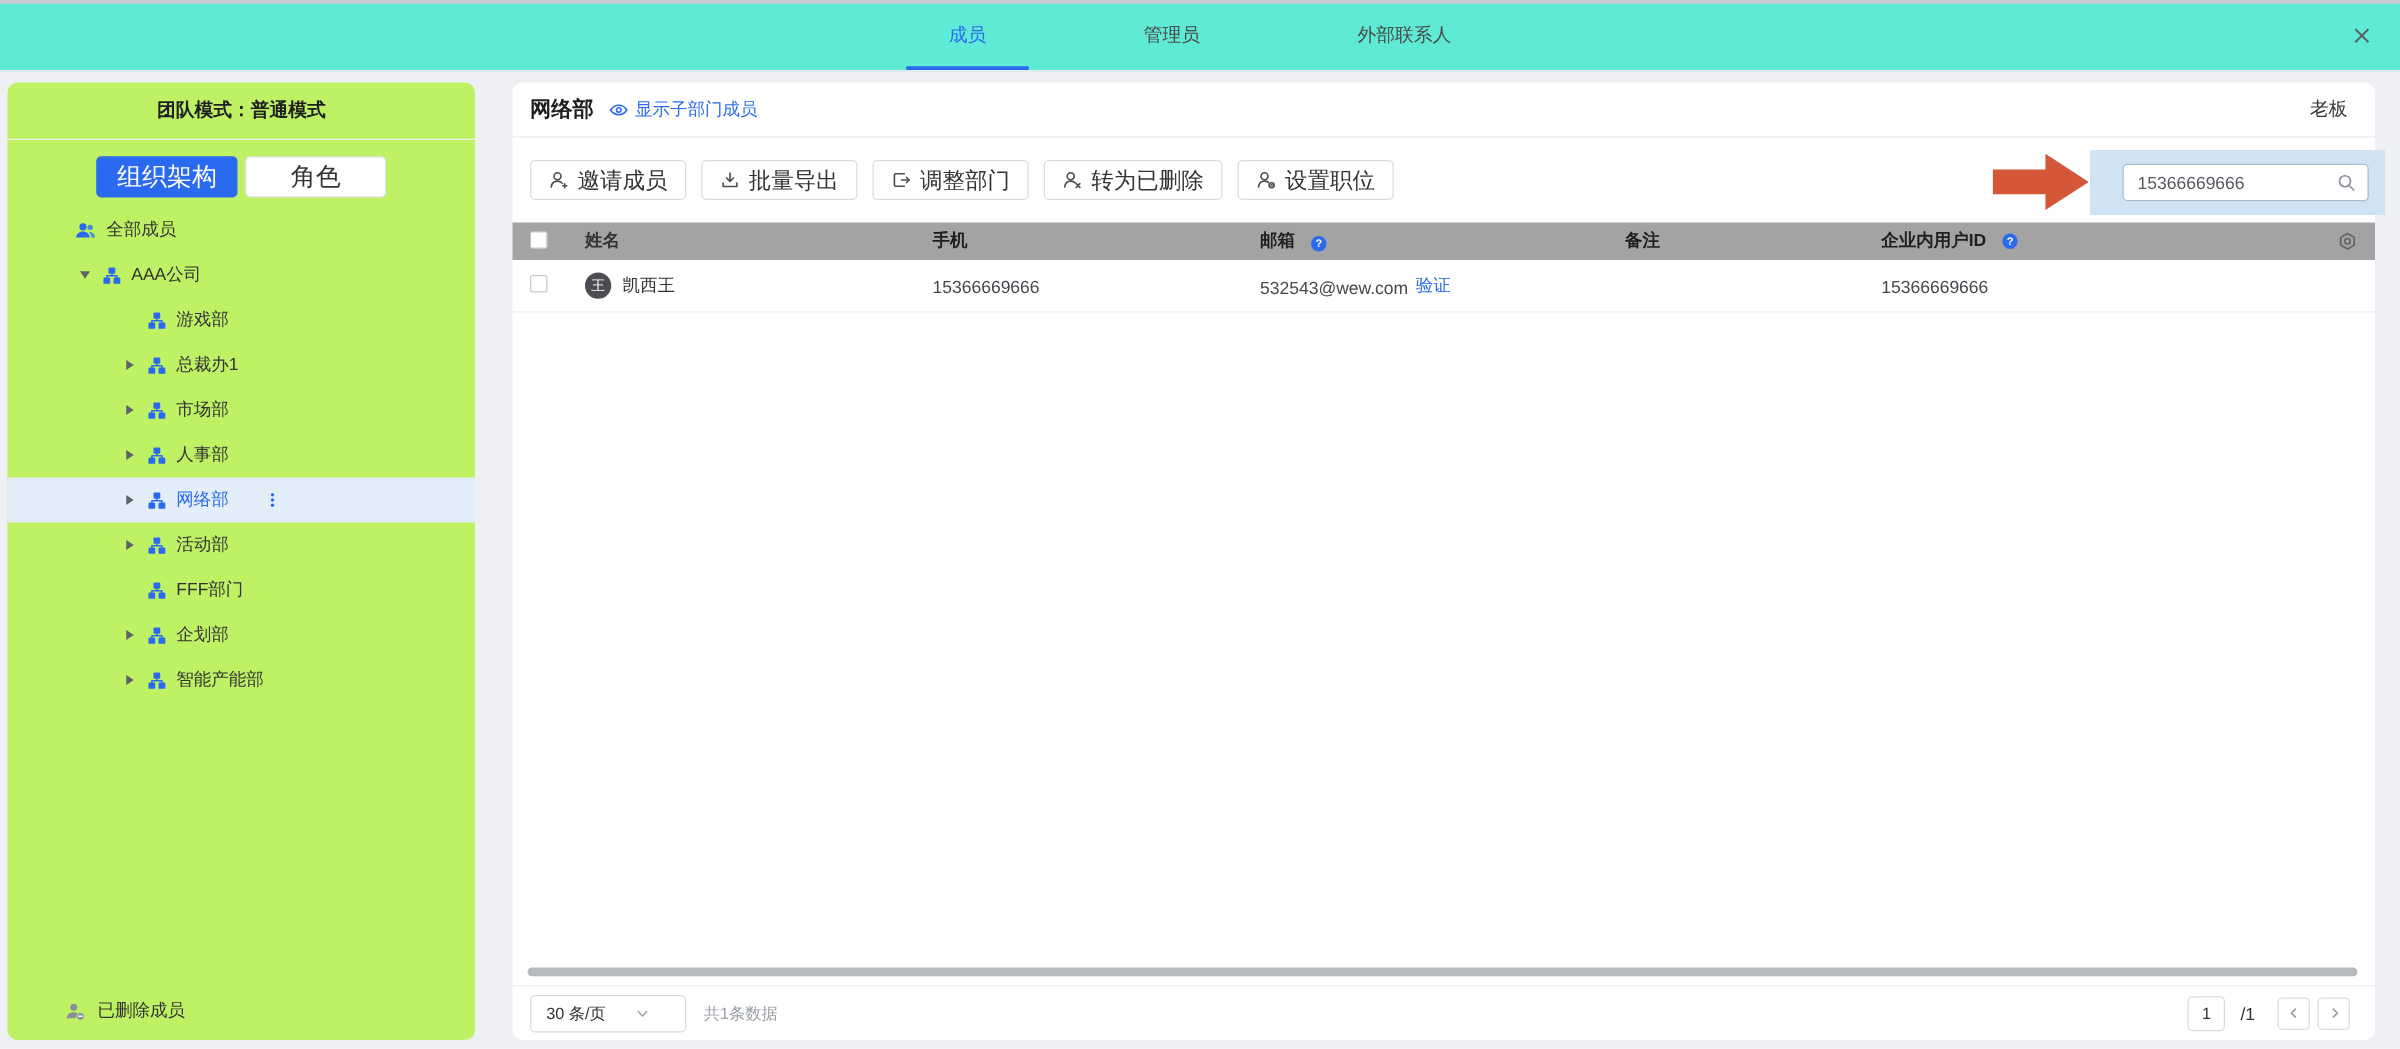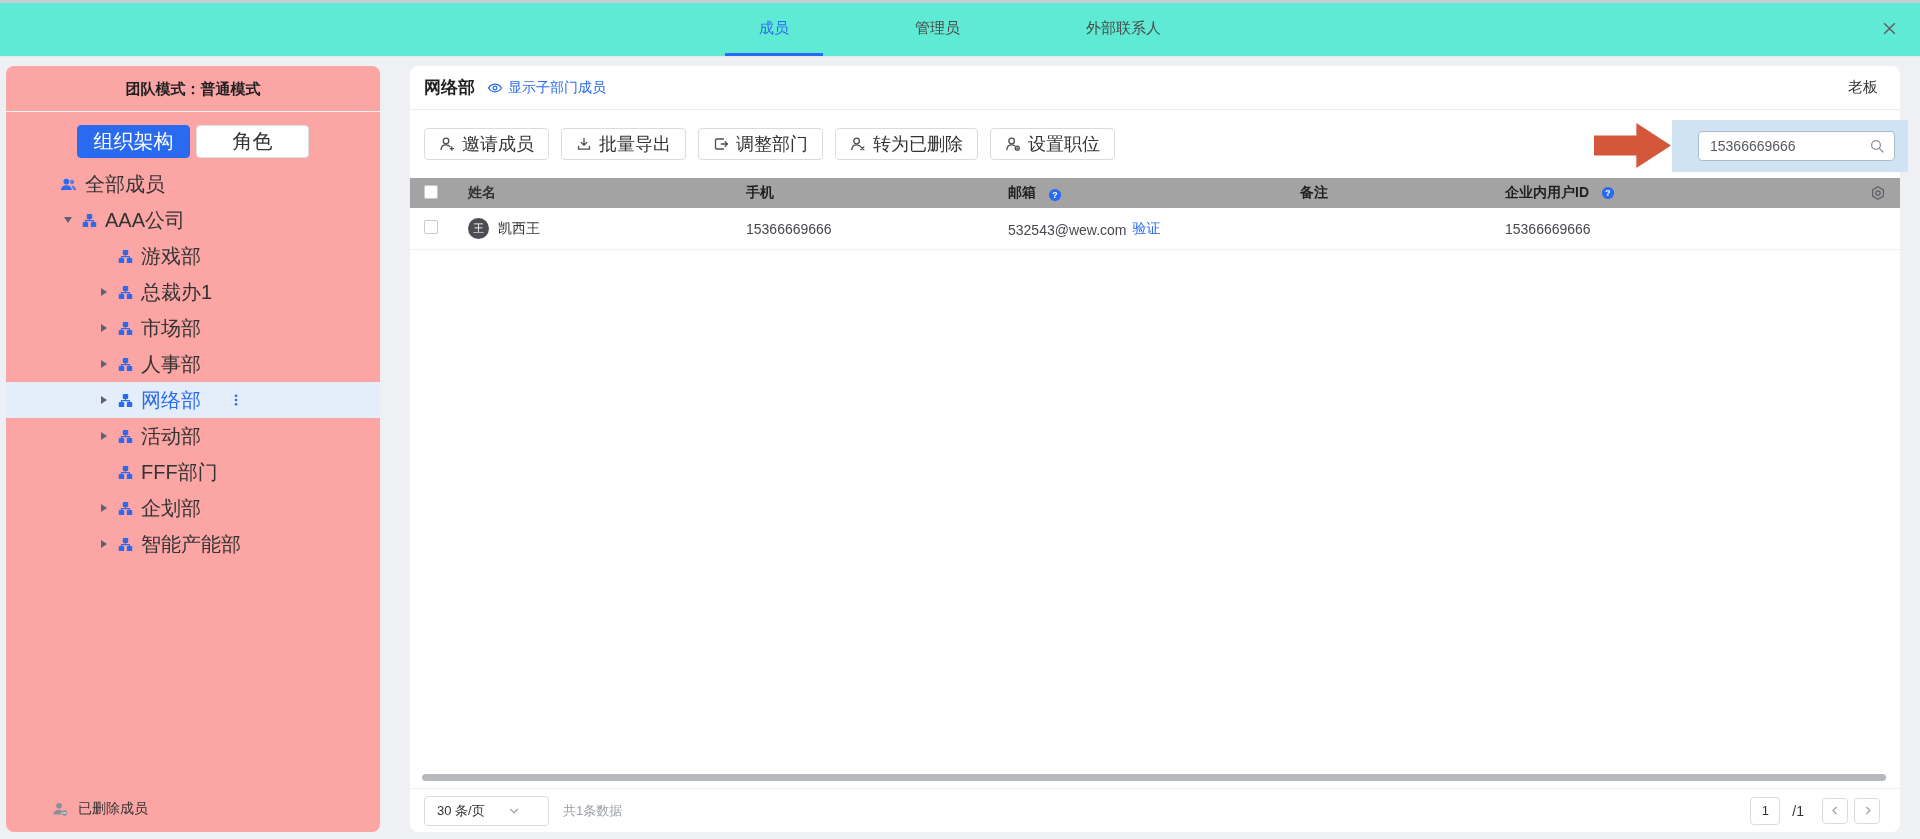--- a/index.html
+++ b/index.html
@@ -17,29 +17,29 @@
   }
   
   .top-strip{position:absolute;left:0;top:0;width:1920px;height:3px;background:#c9cdd2;z-index:3;}
   .app-header{position:absolute;left:0;top:0;width:1920px;height:57px;background:#5eead4;border-bottom:1px solid #e9eaec;z-index:2;}
   .tab-bar{height:100%;display:flex;justify-content:center;gap:58px;}
   .tab{display:flex;align-items:center;padding:0 34px;font-size:15px;color:#4a4a4a;position:relative;cursor:pointer;}
   .tab.active{color:var(--accent);}
   .tab.active::after{content:"";position:absolute;left:0;right:0;bottom:0;height:3px;background:var(--accent);}
   .close-btn{position:absolute;right:16px;top:13px;width:30px;height:30px;display:flex;align-items:center;justify-content:center;color:#5c5f63;cursor:pointer;}
   
-  .sidebar-card{position:absolute;left:6px;top:66px;width:374px;height:766px;background:#fca5a5;border-radius:8px;z-index:1;}
+  .sidebar-card{position:absolute;left:6px;top:66px;width:374px;height:766px;background:#bef264;border-radius:8px;z-index:1;}
   .main-card{position:absolute;left:410px;top:66px;width:1490px;height:766px;background:#fff;border-radius:8px;display:flex;flex-direction:column;z-index:1;}
   
   .sb-title{height:46px;line-height:46px;text-align:center;font-weight:bold;font-size:15px;color:#1f1f1f;border-bottom:1px solid #eef0f2;}
   .mode-switch{display:flex;justify-content:center;gap:6px;margin:13px 0 8px;}
   .mode-btn{width:113px;height:33px;font-size:20px;border-radius:4px;border:1px solid #dcdfe3;background:#fff;color:#333;cursor:pointer;font-family:inherit;}
   .mode-btn.active{background:var(--accent);border-color:var(--accent);color:#fff;}
   .tree{margin-top:6px;}
-  .tree-row{height:36px;display:flex;align-items:center;font-size:20px;color:#333;cursor:pointer;position:relative;}
+  .tree-row{height:36px;display:flex;align-items:center;font-size:14px;color:#333;cursor:pointer;position:relative;}
   .tree-row.lvl0{padding-left:54px;}
   .tree-row.lvl0c{padding-left:56px;}
   .tree-row.lvl1{padding-left:92px;}
   .tree-row.selected{background:#e4eefb;}
   .tree-row.selected .tree-label{color:var(--accent);}
   .caret{width:12px;height:10px;margin-right:8px;display:inline-flex;align-items:center;justify-content:center;flex:0 0 12px;}
   .caret.right::before{content:"";border-left:6px solid #5f6368;border-top:4px solid transparent;border-bottom:4px solid transparent;}
   .caret.down::before{content:"";border-top:6px solid #5f6368;border-left:4px solid transparent;border-right:4px solid transparent;}
   .tree-label{margin-left:8px;}
   .kebab{margin-left:28px;color:var(--accent);display:inline-flex;}

